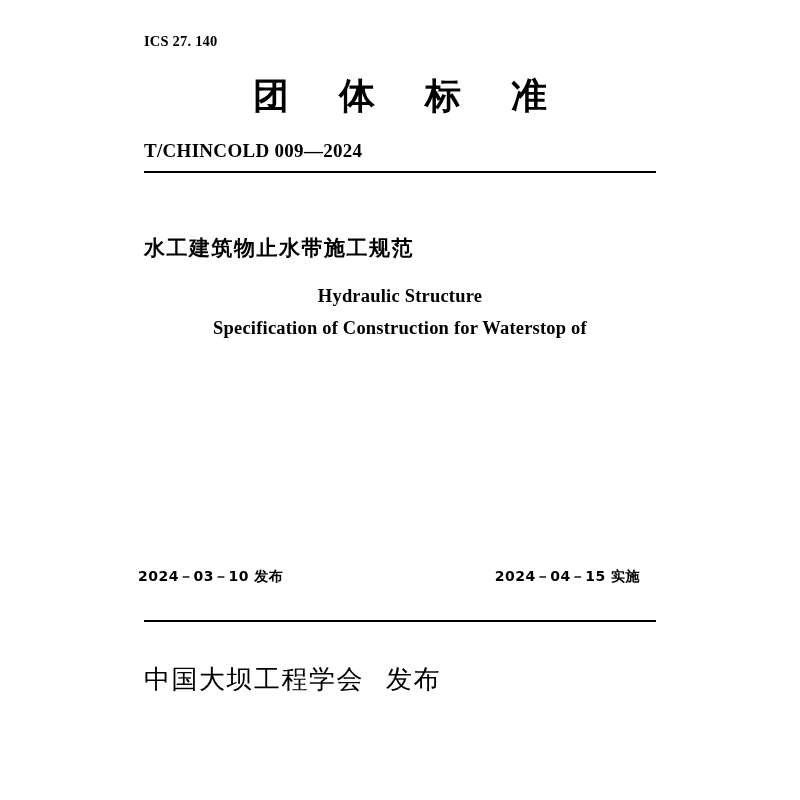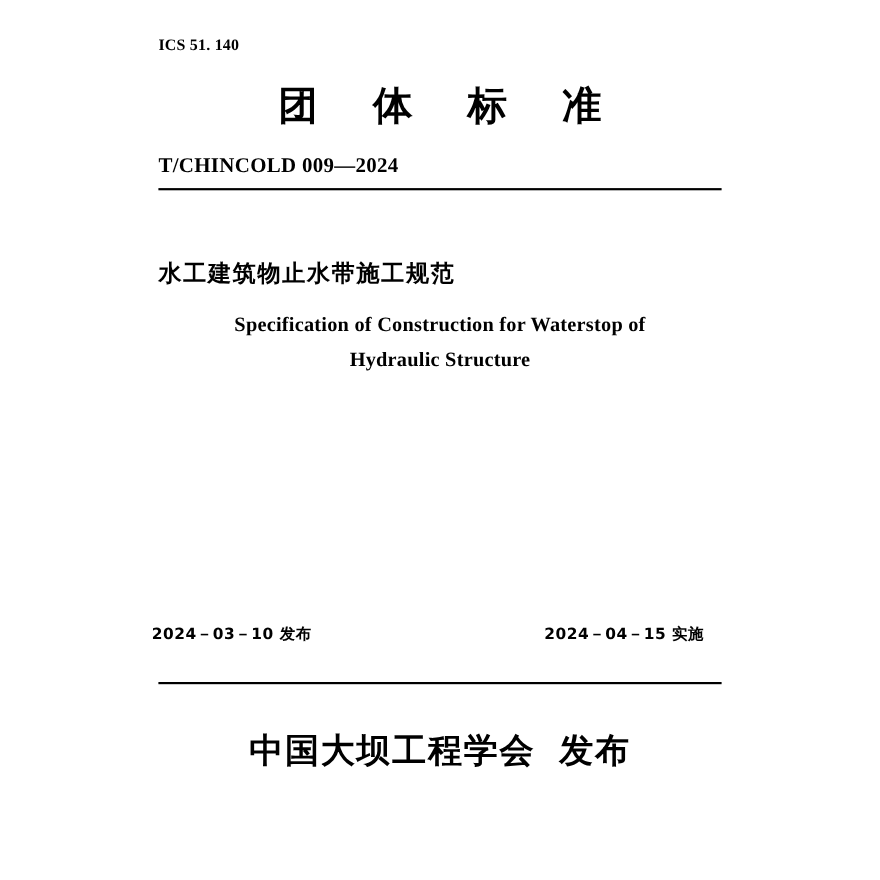--- a/index.html
+++ b/index.html
@@ -97,53 +97,53 @@
     left: 144px;
     top: 620px;
     width: 512px;
     border-bottom: 2.5px solid #000;
   }
   .issuer {
     position: absolute;
     left: 144px;
     top: 662px;
     width: 512px;
-    text-align: center;
+    text-align: left;
     font-family: "DejaVu Sans", sans-serif;
-    font-weight: bold;
-    font-size: 31px;
+    font-weight: normal;
+    font-size: 26px;
     letter-spacing: 1.5px;
   }
   .issuer .sep {
     display: inline-block;
     width: 22px;
   }
 </style>
 </head>
 <body>
 
 <div class="page">
 
   <div class="content">
 
     <div class="ics-block">
-      <div class="ics-line">ICS 51. 140</div>
+      <div class="ics-line">ICS 27. 140</div>
     </div>
 
     <div class="std-type">团 体 标 准</div>
 
     <div class="std-code">T/CHINCOLD 009—2024</div>
 
     <div class="rule-top"></div>
 
     <div class="title-cn">水工建筑物止水带施工规范</div>
 
     <div class="title-en">
+      <div>Hydraulic Structure</div>
       <div>Specification of Construction for Waterstop of</div>
-      <div>Hydraulic Structure</div>
     </div>
 
   </div>
 
   <div class="dates">
     <div class="date-left">2024－03－10 发布</div>
     <div class="date-right">2024－04－15 实施</div>
   </div>
 
   <div class="rule-bottom"></div>

